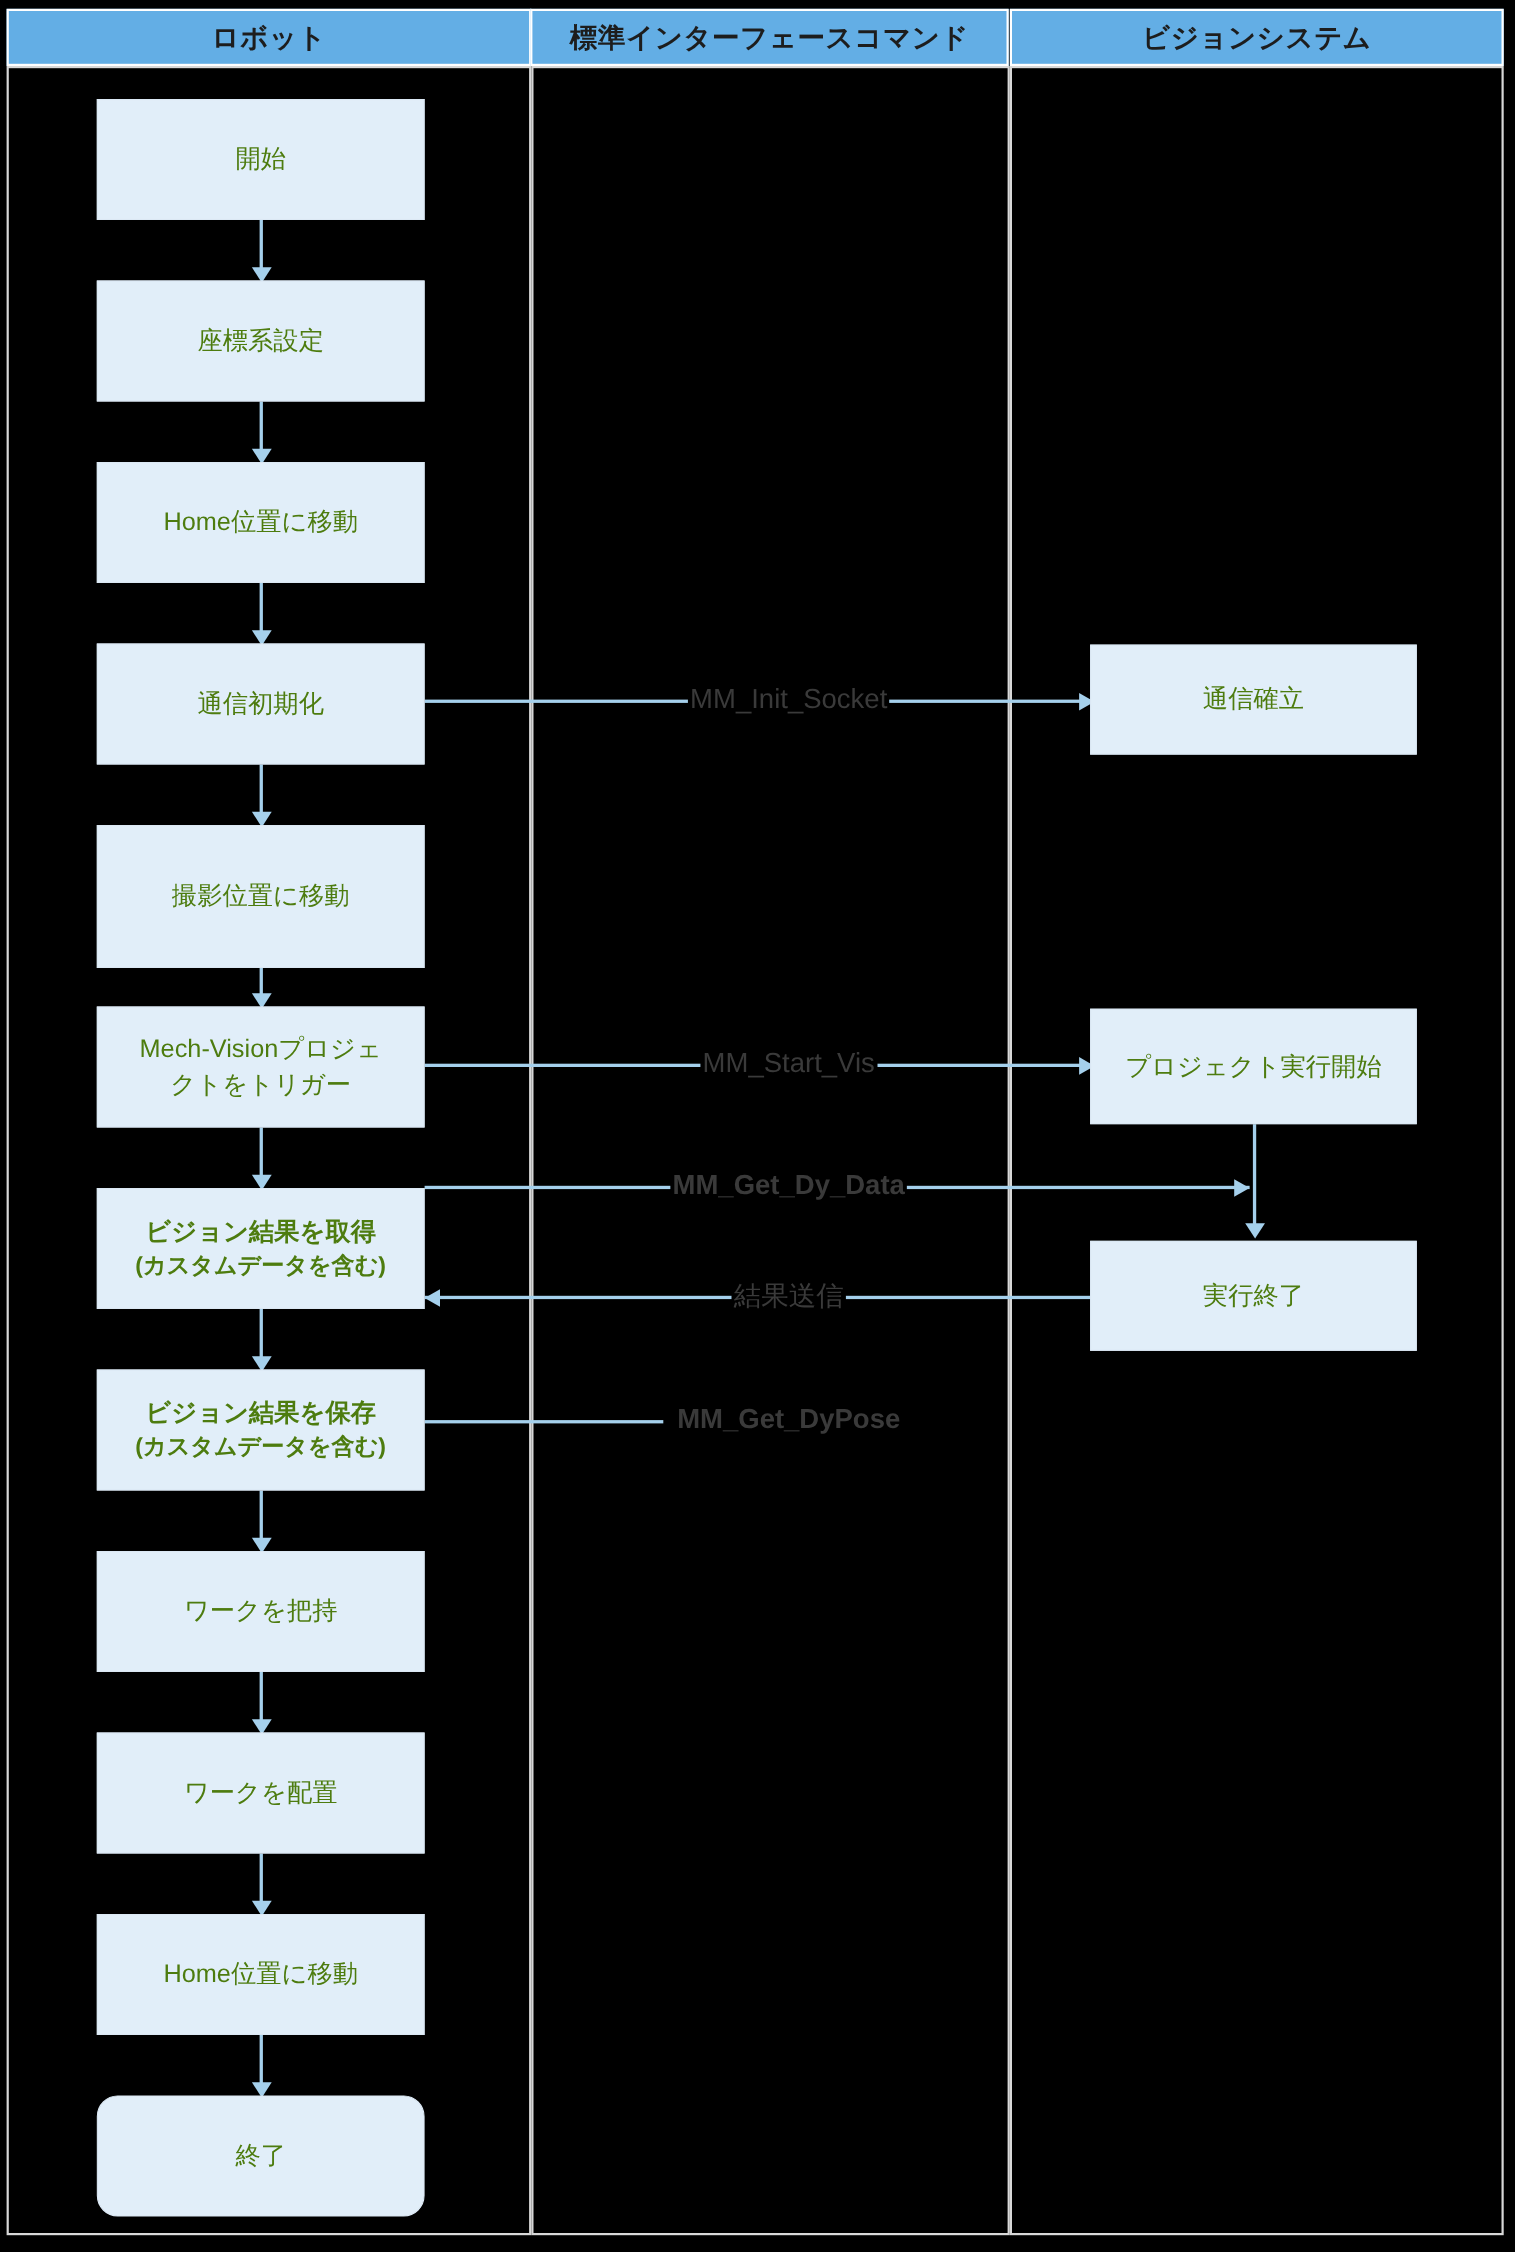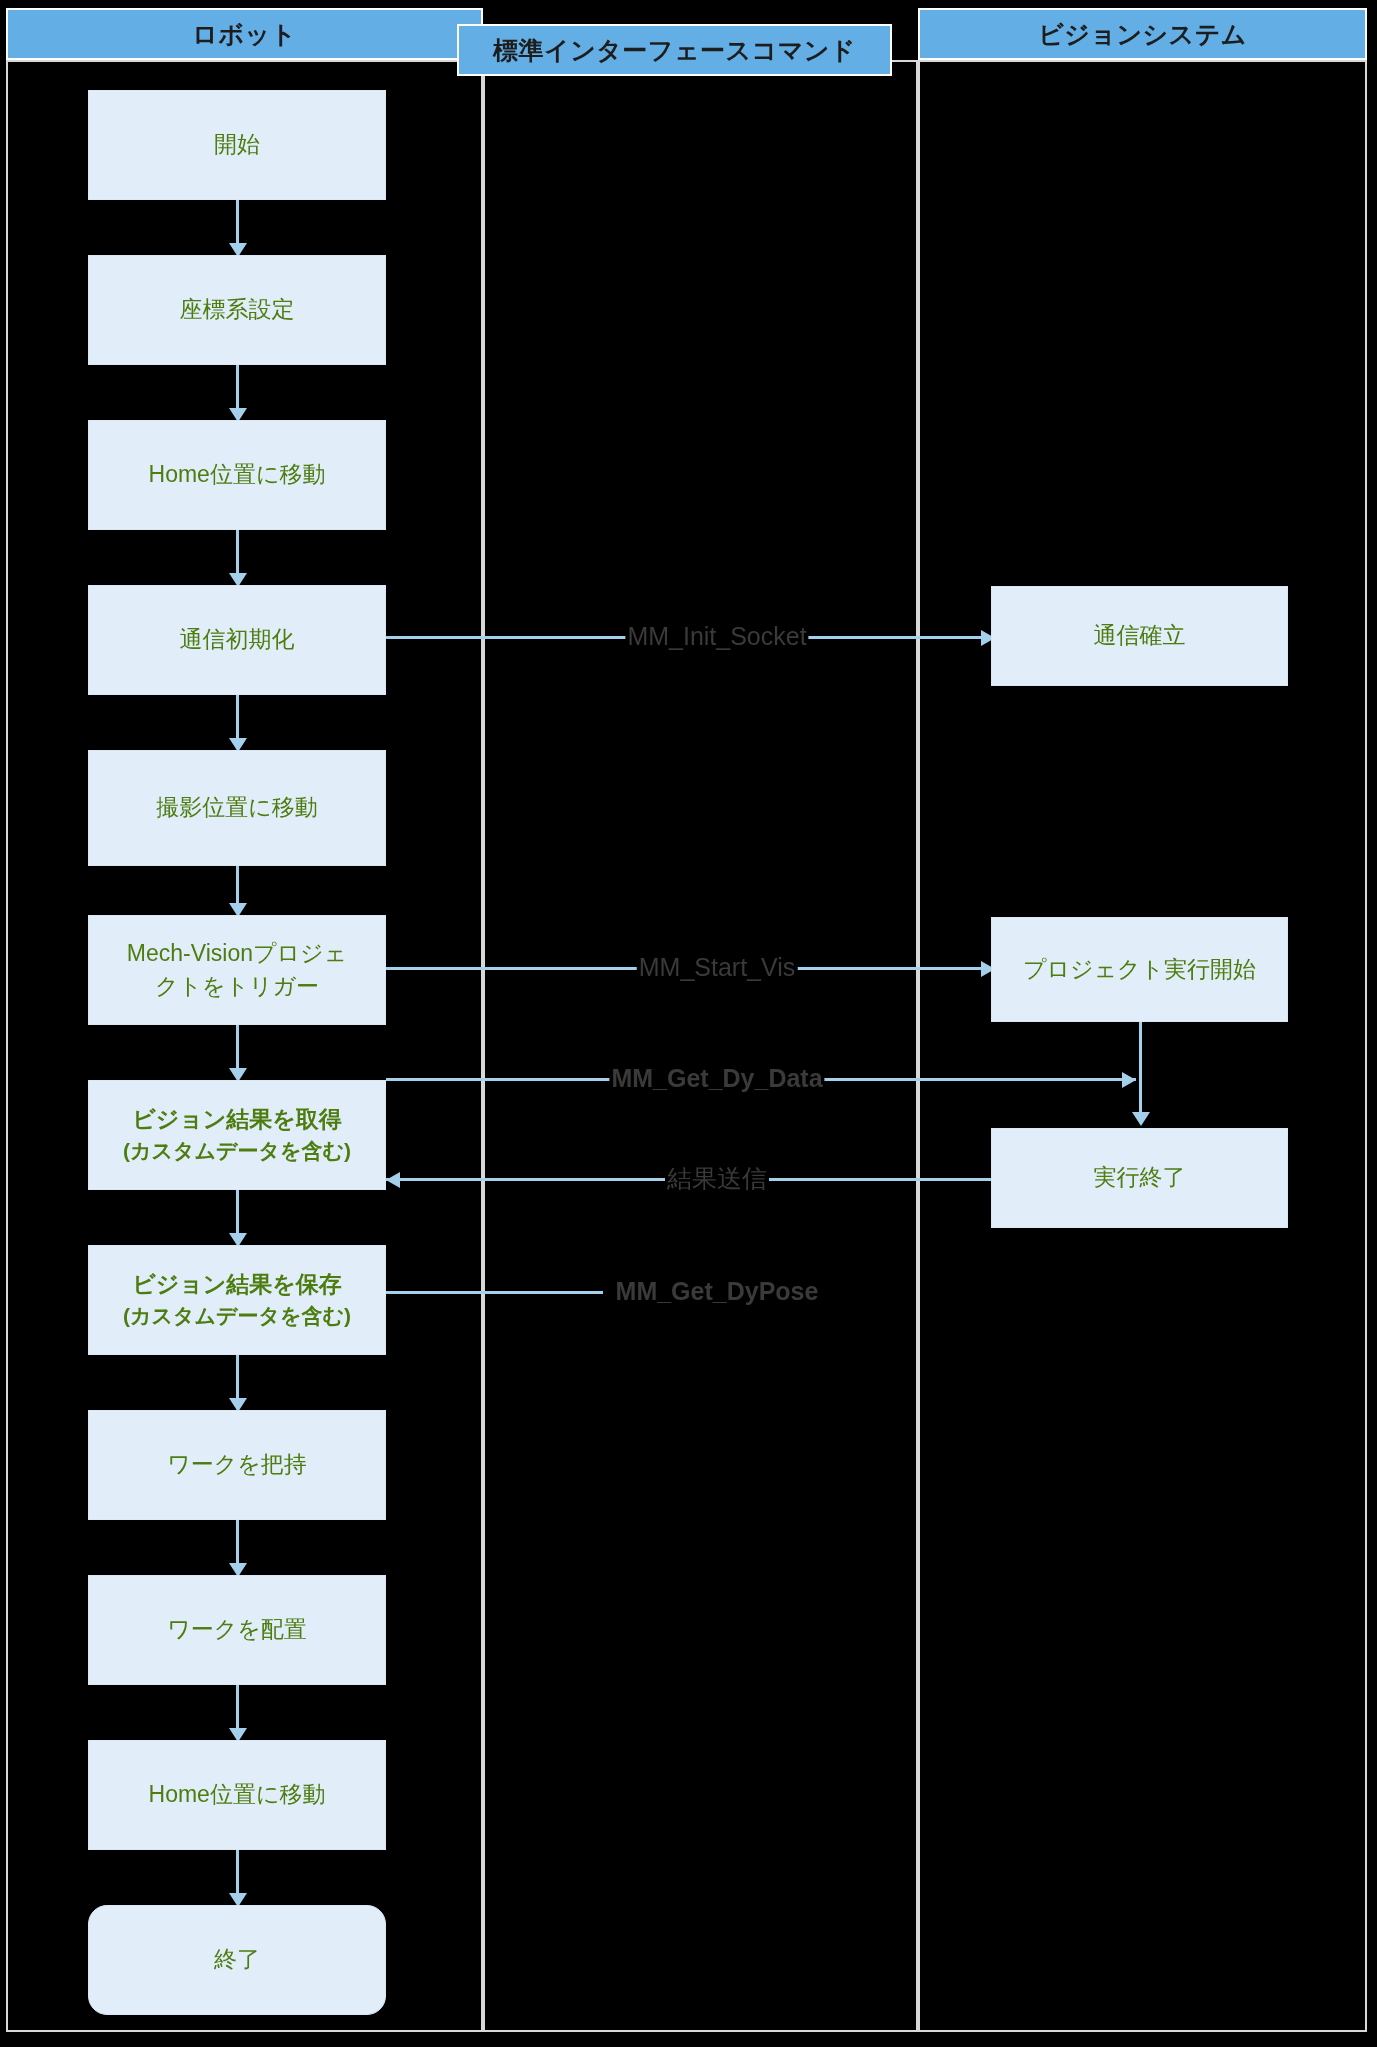--- a/index.html
+++ b/index.html
@@ -114,21 +114,21 @@
 
 <div id="page">
 
   <div class="lane-frame" style="left:6px;   top:60px;  width:477px;  height:1972px;"></div>
   <div class="lane-frame" style="left:483px; top:60px;  width:435px;  height:1972px;"></div>
   <div class="lane-frame" style="left:918px; top:60px;  width:449px;  height:1972px;"></div>
 
   <div class="lane-header" style="left:6px; top:8px; width:477px; height:52px;">
     <span>ロボット</span>
   </div>
-  <div class="lane-header" style="left:457px; top:8px; width:435px; height:52px;margin-top:16px;">
+  <div class="lane-header" style="left:482px; top:8px; width:435px; height:52px;">
     <span>標準インターフェースコマンド</span>
   </div>
   <div class="lane-header" style="left:918px; top:8px; width:449px; height:52px;">
     <span>ビジョンシステム</span>
   </div>
 
   <div class="vline" style="left:236px; top:200px; height:50px;"></div>
   <div class="arrow-down" style="left:229px; top:243px;"></div>
 
   <div class="vline" style="left:236px; top:365px; height:50px;"></div>
@@ -189,21 +189,21 @@
   </div>
   <div class="node" style="left:88px; top:255px; width:298px; height:110px;">
     <span class="l1">座標系設定</span>
   </div>
   <div class="node" style="left:88px; top:420px; width:298px; height:110px;">
     <span class="l1">Home位置に移動</span>
   </div>
   <div class="node" style="left:88px; top:585px; width:298px; height:110px;">
     <span class="l1">通信初期化</span>
   </div>
-  <div class="node" style="left:88px; top:750px; width:298px; height:116px;">
+  <div class="node" style="left:88px; top:750px; width:298px; height:130px;">
     <span class="l1">撮影位置に移動</span>
   </div>
   <div class="node wrap" style="left:88px; top:915px; width:298px; height:110px;">
     <span class="l1">Mech-Visionプロジェ</span>
     <span class="l2">クトをトリガー</span>
   </div>
   <div class="node bold" style="left:88px; top:1080px; width:298px; height:110px;">
     <span class="l1">ビジョン結果を取得</span>
     <span class="l2">(カスタムデータを含む)</span>
   </div>

